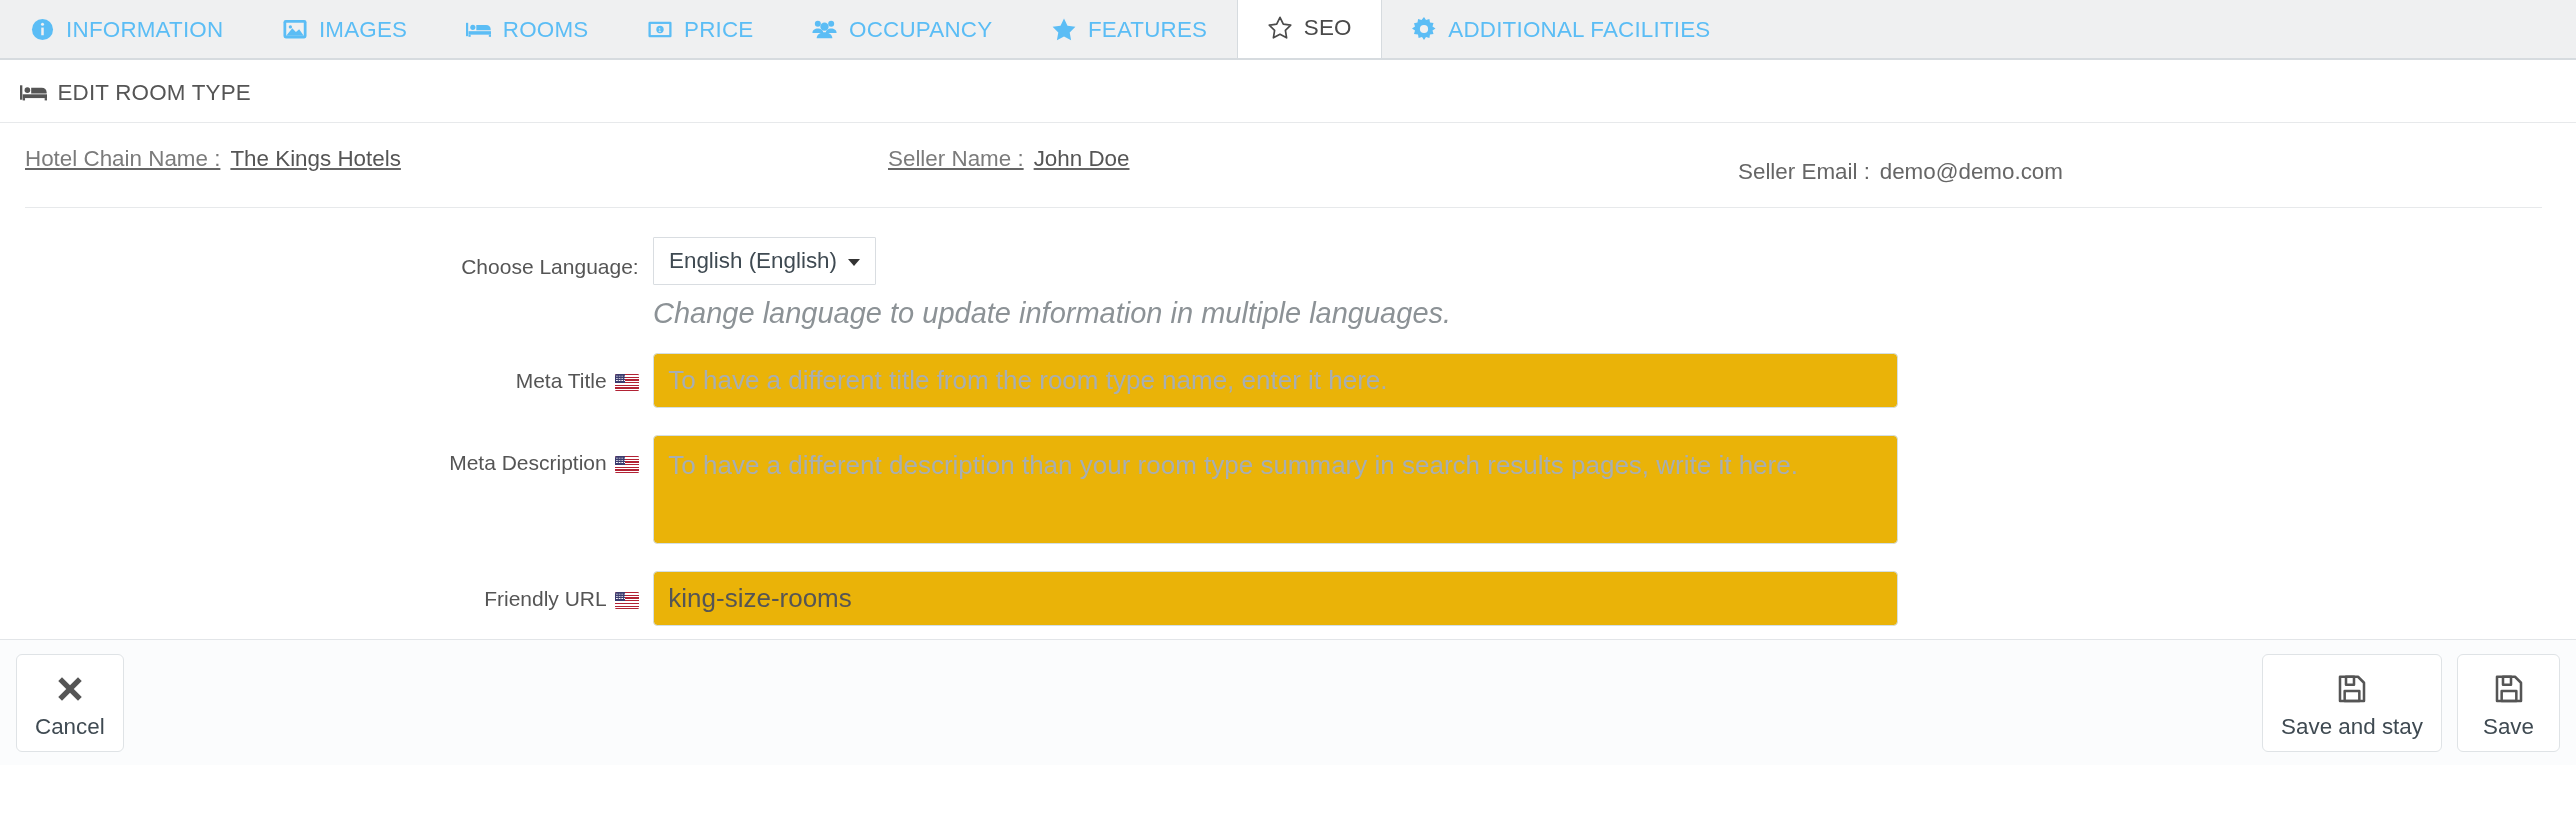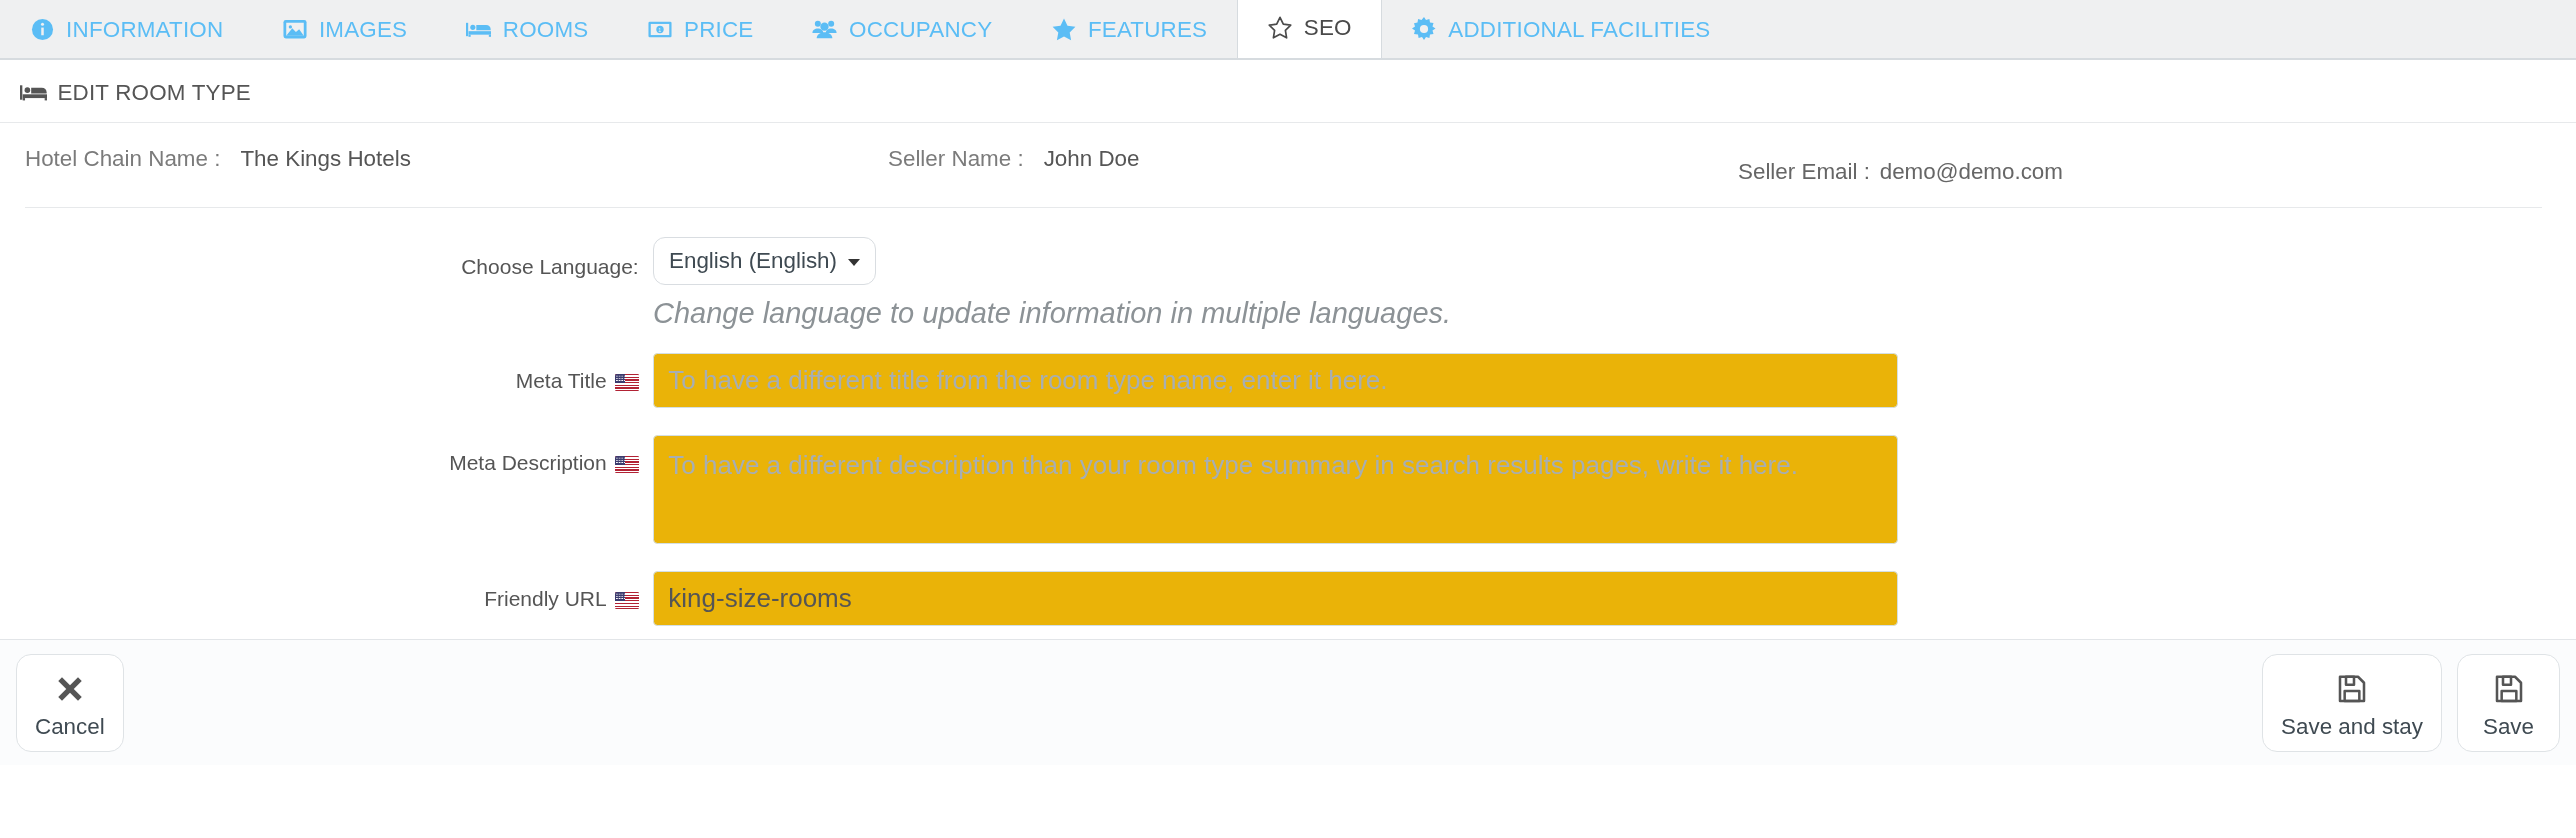--- a/index.html
+++ b/index.html
@@ -86,21 +86,21 @@
   .info-row {
     display: flex;
     align-items: flex-start;
     padding: 23px 0 0 0;
     margin: 0 34px 0 25px;
     border-bottom: 0.9px solid #e7e9eb;
     height: 85px;
     font-size: 22.4px;
     color: #666;
   }
-  .info-cell { display: flex; align-items: baseline; gap: 20px; }
+  .info-cell { display: flex; align-items: baseline; gap: 10px; text-decoration: underline; }
   .info-cell .ilabel { color: #7b7b7b; }
   .info-cell .ivalue { color: #555; }
   .info-chain { width: 863px; }
   .info-seller { width: 850px; }
   .info-email  { flex: 1; padding-top: 13.4px; display:flex; justify-content:flex-start; }
   .info-email .inner { display:flex; align-items: baseline; gap: 9.8px; margin-left: 0; }
 
   
   .form { padding-top: 29.5px; }
   .frow {
@@ -153,21 +153,21 @@
 
   .fcontrol { flex: 1; }
 
   
   .dropdown {
     display: inline-flex;
     align-items: center;
     gap: 10.7px;
     background: #ffffff;
     border: 0.9px solid #d9dde1;
-    border-radius: 12px;
+    border-radius: 1px;
     padding: 9.8px 15px;
     font-size: 22.4px;
     color: #3f4a52;
     cursor: pointer;
     font-family: "Liberation Sans", sans-serif;
   }
   .caret {
     width: 0; height: 0;
     border-left: 6.3px solid transparent;
     border-right: 6.3px solid transparent;
@@ -213,21 +213,21 @@
     border-top: 0.9px solid #e2e5e8;
     display: flex;
     align-items: center;
     justify-content: space-between;
     padding: 0 16px;
   }
   .fgroup { display: flex; align-items: center; gap: 15px; }
   .btn {
     background: #ffffff;
     border: 0.9px solid #dfe3e6;
-    border-radius: 15px;
+    border-radius: 6px;
     min-width: 103px;
     height: 98px;
     padding: 10.7px 18px 9px;
     display: flex;
     flex-direction: column;
     align-items: center;
     justify-content: center;
     gap: 6.3px;
     color: #3f4a52;
     font-size: 22.4px;

